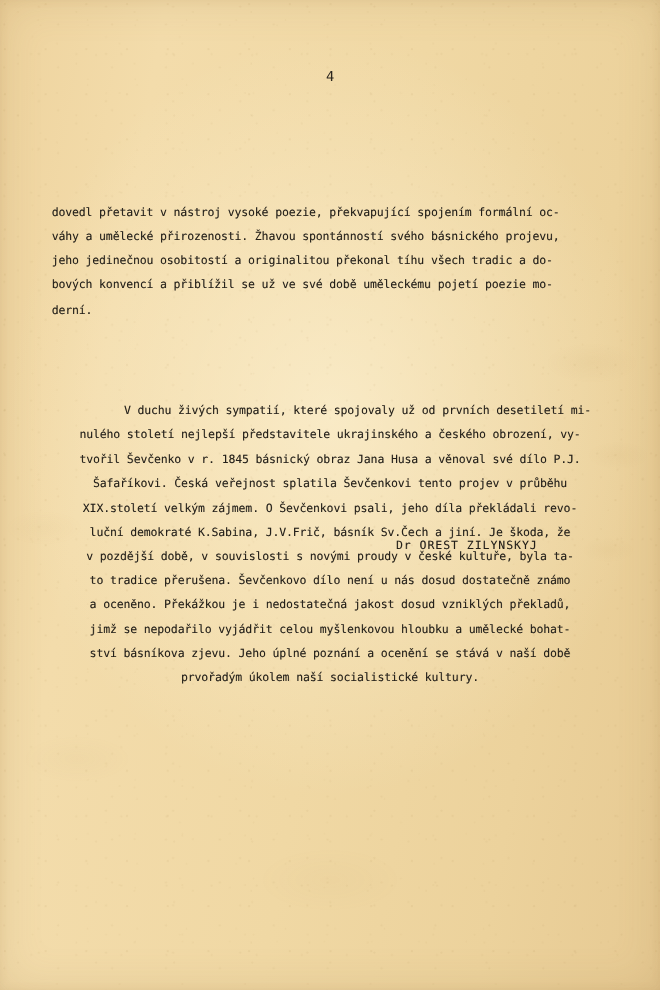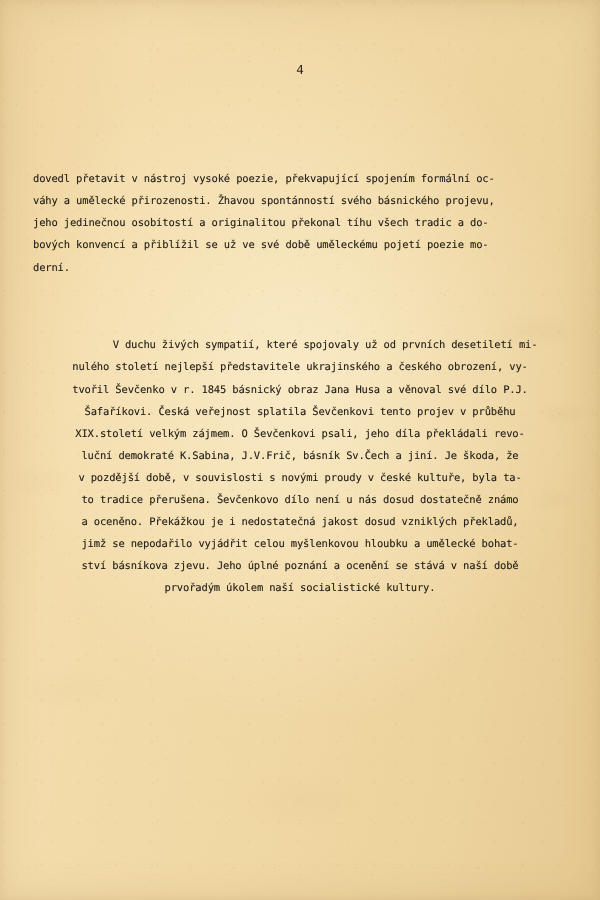--- a/index.html
+++ b/index.html
@@ -93,21 +93,21 @@
 
   #body-text {
     top: 124px;
     left: 33px;
     width: 534px;
     font-size: 10.4px;
     line-height: 22.1px;
   }
 
   .para {
-    margin: 0;
+    margin: 14px;
   }
 
   .para + .para {
     margin-top: 11.5px;
     text-align: center;
   }
 
   .line {
     display: block;
     white-space: pre;
@@ -141,14 +141,15 @@
   <div class="mottle"></div>
   <div class="edge-shade"></div>
 
   <div class="typed" id="page-number">4</div>
 
   <div class="typed" id="body-text">
     <div class="para" id="paragraph-1"><span class="line">dovedl přetavit v nástroj vysoké poezie, překvapující spojením formální oc-</span><span class="line">váhy a umělecké přirozenosti. Žhavou spontánností svého básnického projevu,</span><span class="line">jeho jedinečnou osobitostí a originalitou překonal tíhu všech tradic a do-</span><span class="line">bových konvencí a přiblížil se už ve své době uměleckému pojetí poezie mo-</span><span class="line">derní.</span></div>
     <div class="para" id="paragraph-2"><span class="line indent">V duchu živých sympatií, které spojovaly už od prvních desetiletí mi-</span><span class="line">nulého století nejlepší představitele ukrajinského a českého obrození, vy-</span><span class="line">tvořil Ševčenko v r. 1845 básnický obraz Jana Husa a věnoval své dílo P.J.</span><span class="line">Šafaříkovi. Česká veřejnost splatila Ševčenkovi tento projev v průběhu</span><span class="line">XIX.století velkým zájmem. O Ševčenkovi psali, jeho díla překládali revo-</span><span class="line">luční demokraté K.Sabina, J.V.Frič, básník Sv.Čech a jiní. Je škoda, že</span><span class="line">v pozdější době, v souvislosti s novými proudy v české kultuře, byla ta-</span><span class="line">to tradice přerušena. Ševčenkovo dílo není u nás dosud dostatečně známo</span><span class="line">a oceněno. Překážkou je i nedostatečná jakost dosud vzniklých překladů,</span><span class="line">jimž se nepodařilo vyjádřit celou myšlenkovou hloubku a umělecké bohat-</span><span class="line">ství básníkova zjevu. Jeho úplné poznání a ocenění se stává v naší době</span><span class="line">prvořadým úkolem naší socialistické kultury.</span></div>
   </div>
 
+  <div class="typed" id="signature">Dr OREST ZILYNSKYJ</div>
 
 </div>
 
 </body></html>

